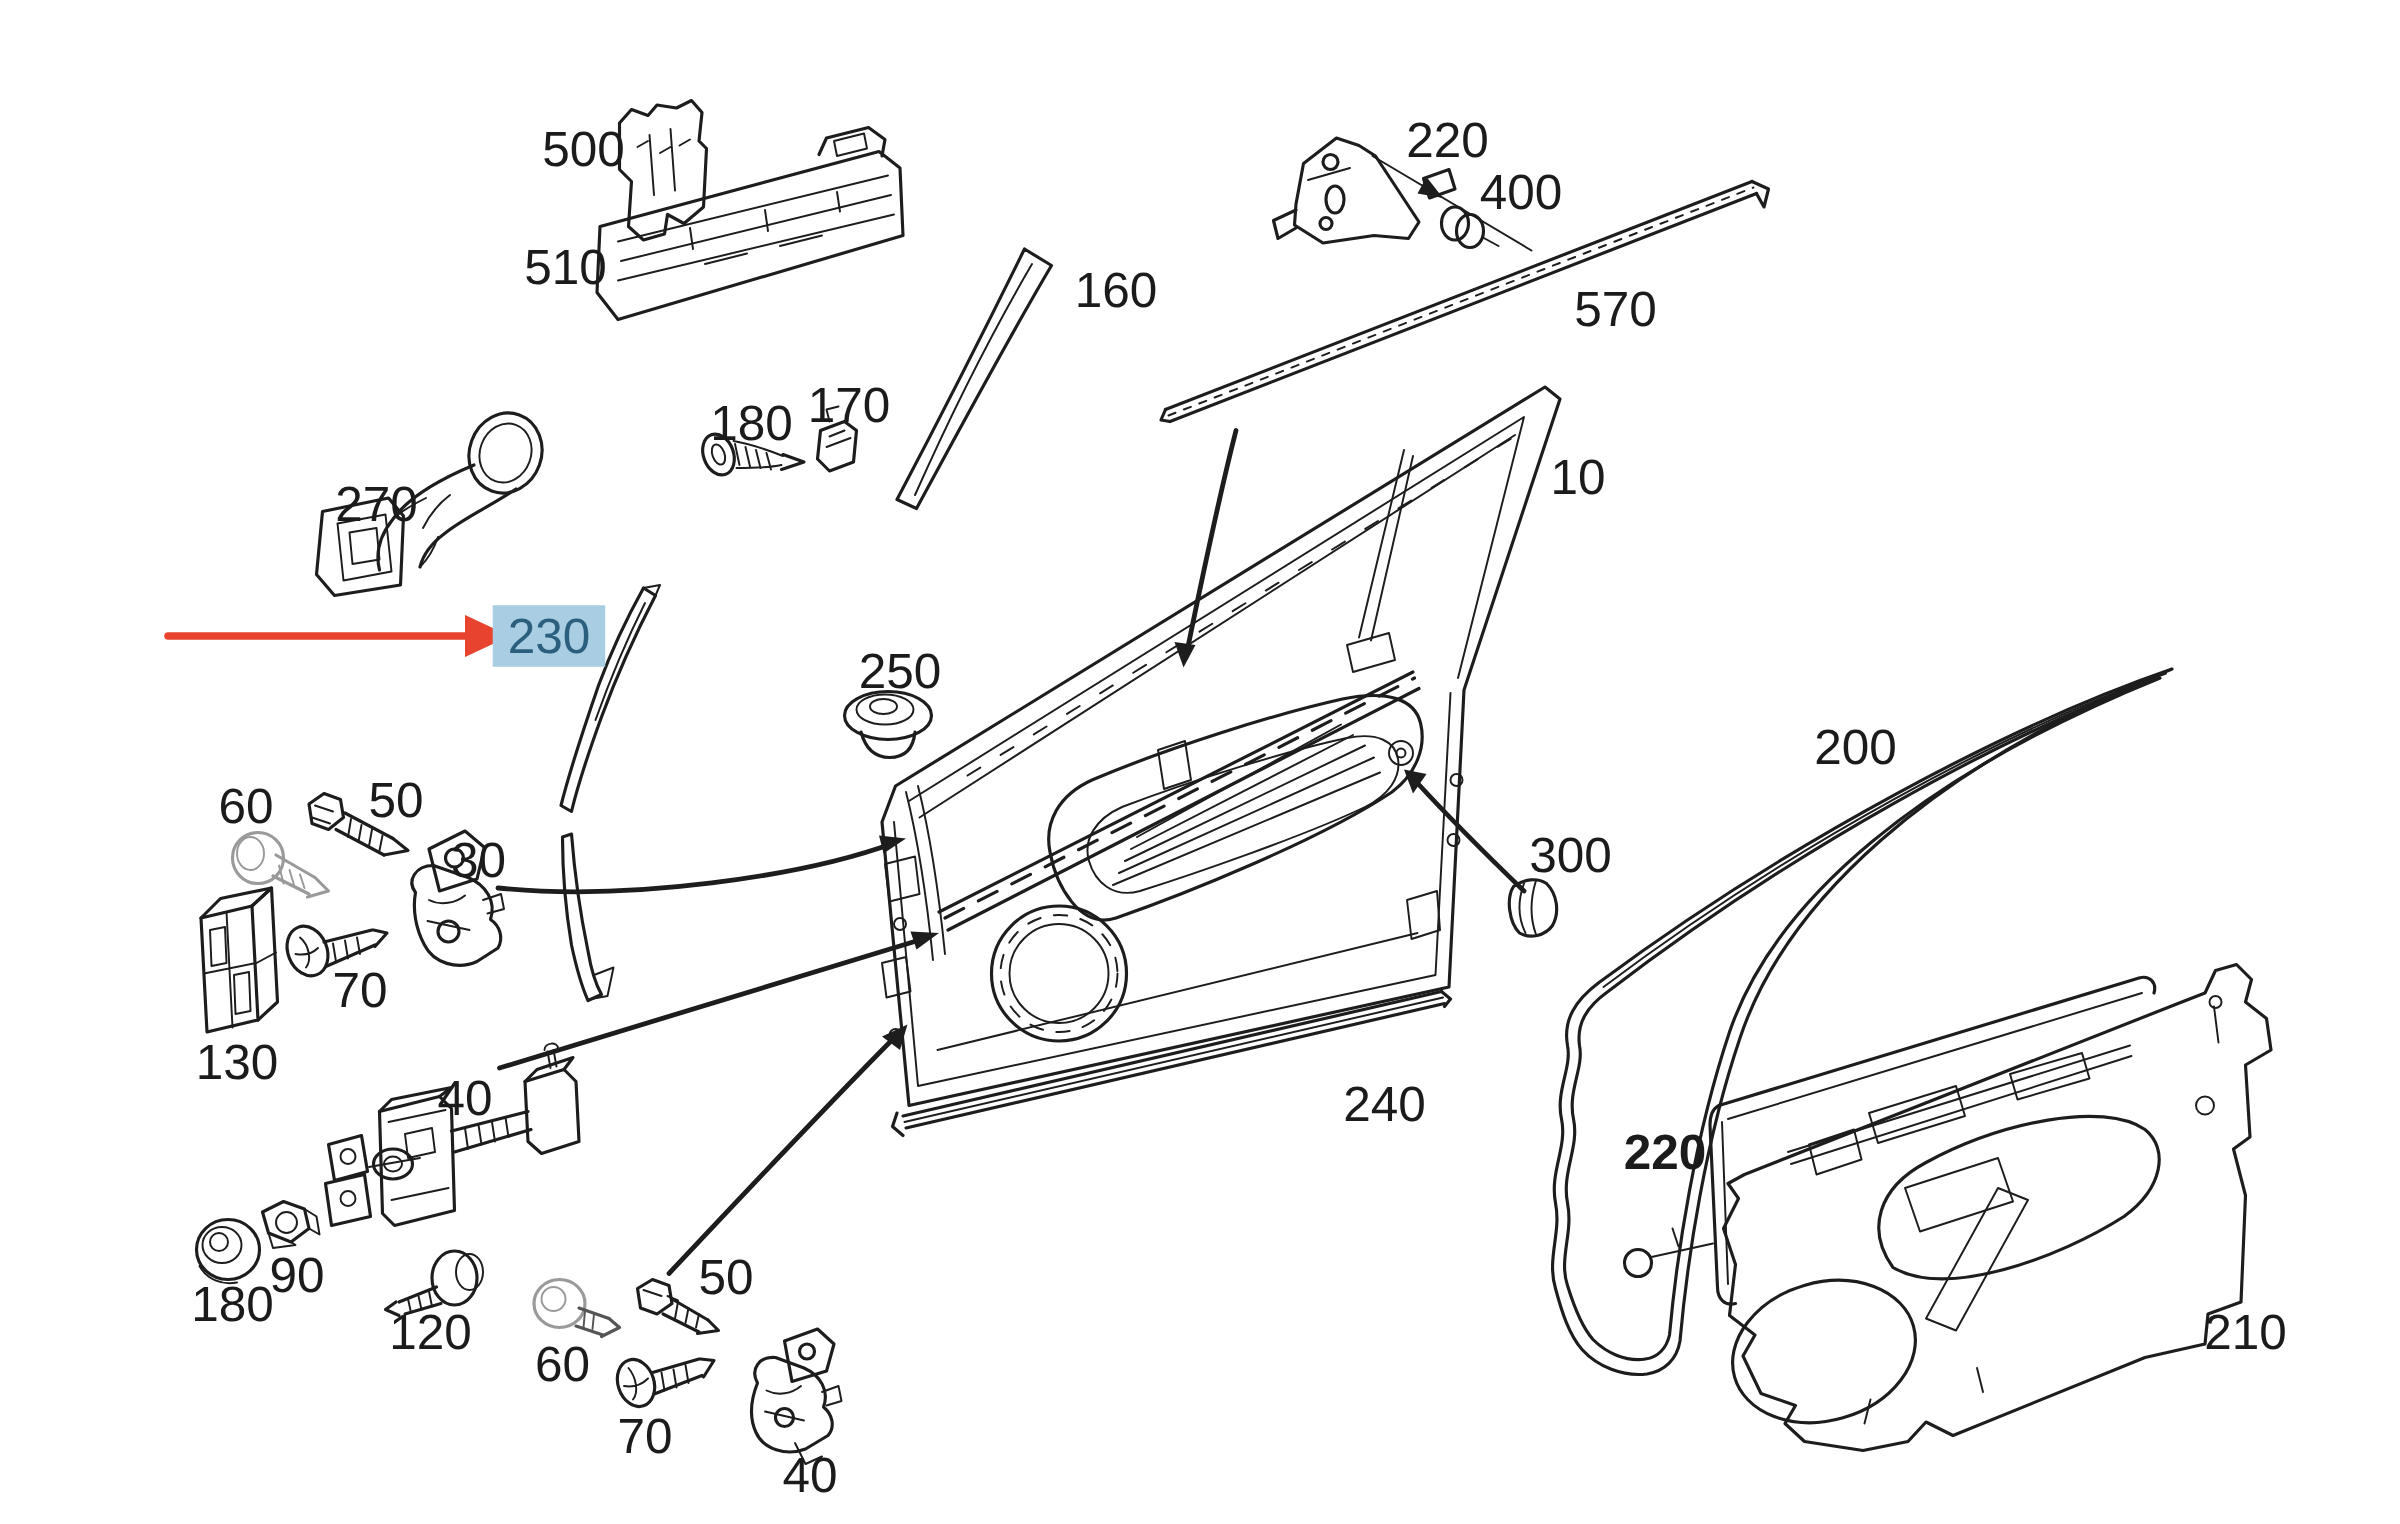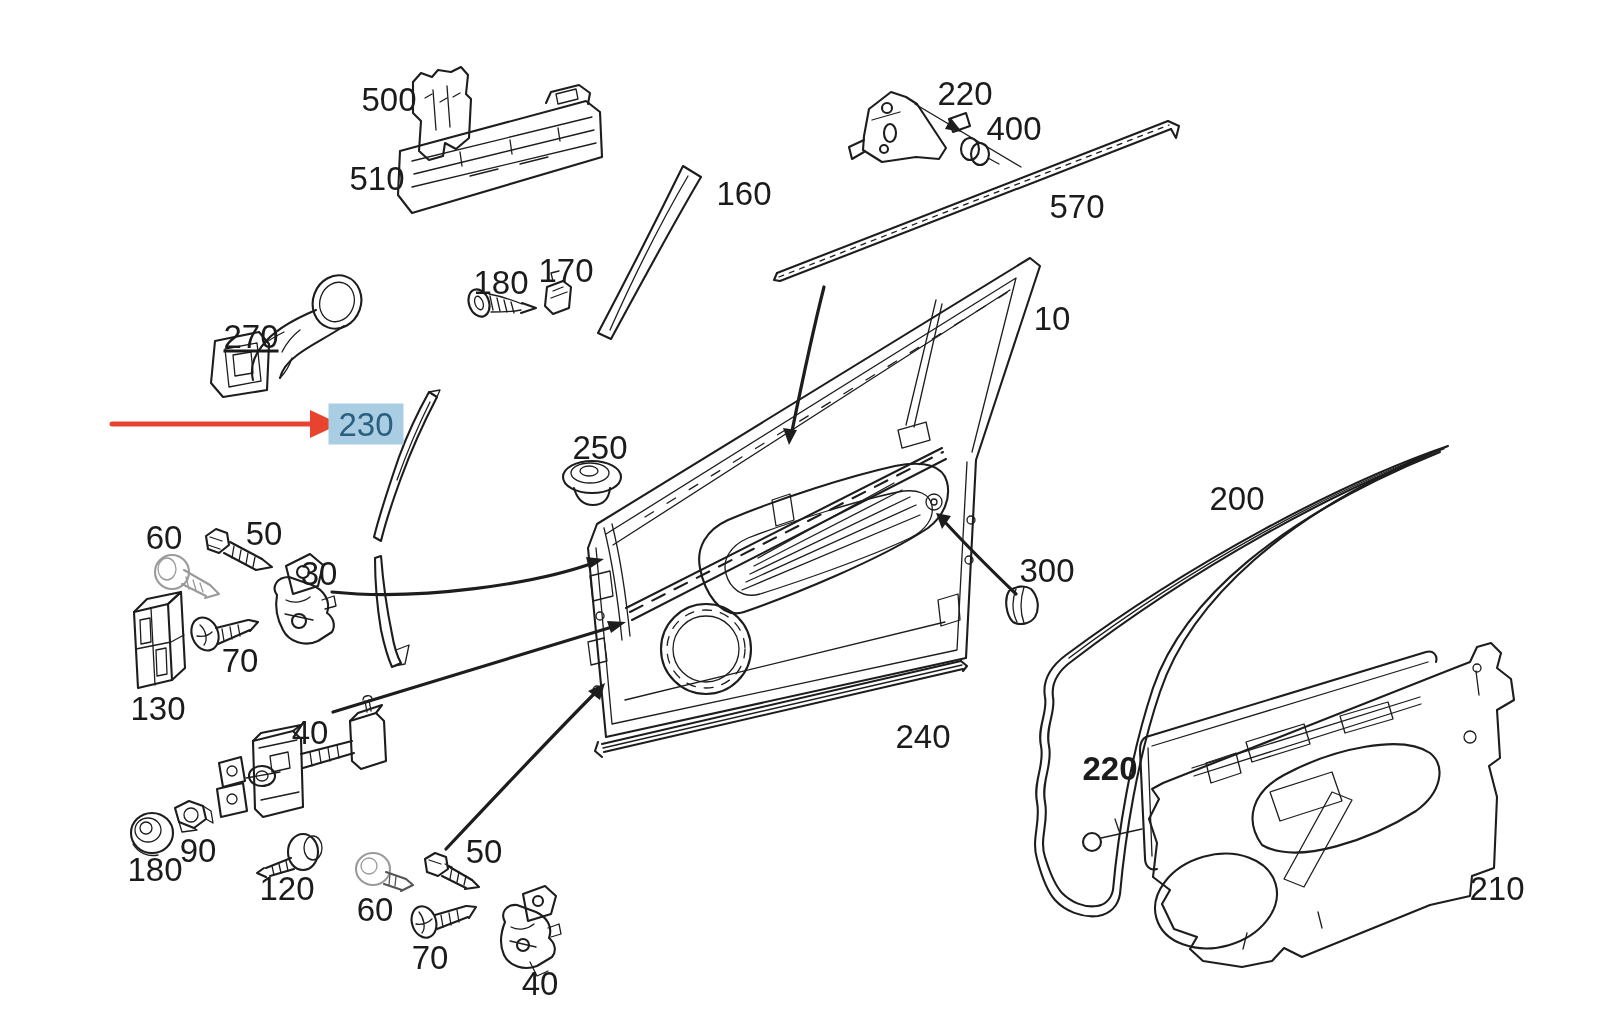--- a/index.html
+++ b/index.html
@@ -319,21 +319,21 @@
 
 <div class="labels" id="labels">
       <div class="plabel" style="left: 389px; top: 99px;">500</div>
       <div class="plabel" style="left: 377px; top: 178px;">510</div>
       <div class="plabel" style="left: 744px; top: 193px;">160</div>
       <div class="plabel" style="left: 965px; top: 93px;">220</div>
       <div class="plabel" style="left: 1014px; top: 128px;">400</div>
       <div class="plabel" style="left: 1077px; top: 206px;">570</div>
       <div class="plabel" style="left: 501px; top: 282px;">180</div>
       <div class="plabel" style="left: 566px; top: 270px;">170</div>
-      <div class="plabel" style="left: 251px; top: 336px; text-decoration: underline;">270</div>
+      <div class="plabel" style="left: 251px; top: 336px;">270</div>
       <div class="plabel hl" style="left: 366px; top: 424px;">230</div>
       <div class="plabel" style="left: 600px; top: 447px;">250</div>
       <div class="plabel" style="left: 1052px; top: 318px;">10</div>
       <div class="plabel" style="left: 1237px; top: 498px;">200</div>
       <div class="plabel" style="left: 1047px; top: 570px;">300</div>
       <div class="plabel" style="left: 164px; top: 537px;">60</div>
       <div class="plabel" style="left: 264px; top: 533px;">50</div>
       <div class="plabel" style="left: 319px; top: 573px;">30</div>
       <div class="plabel" style="left: 240px; top: 660px;">70</div>
       <div class="plabel" style="left: 158px; top: 708px;">130</div>

